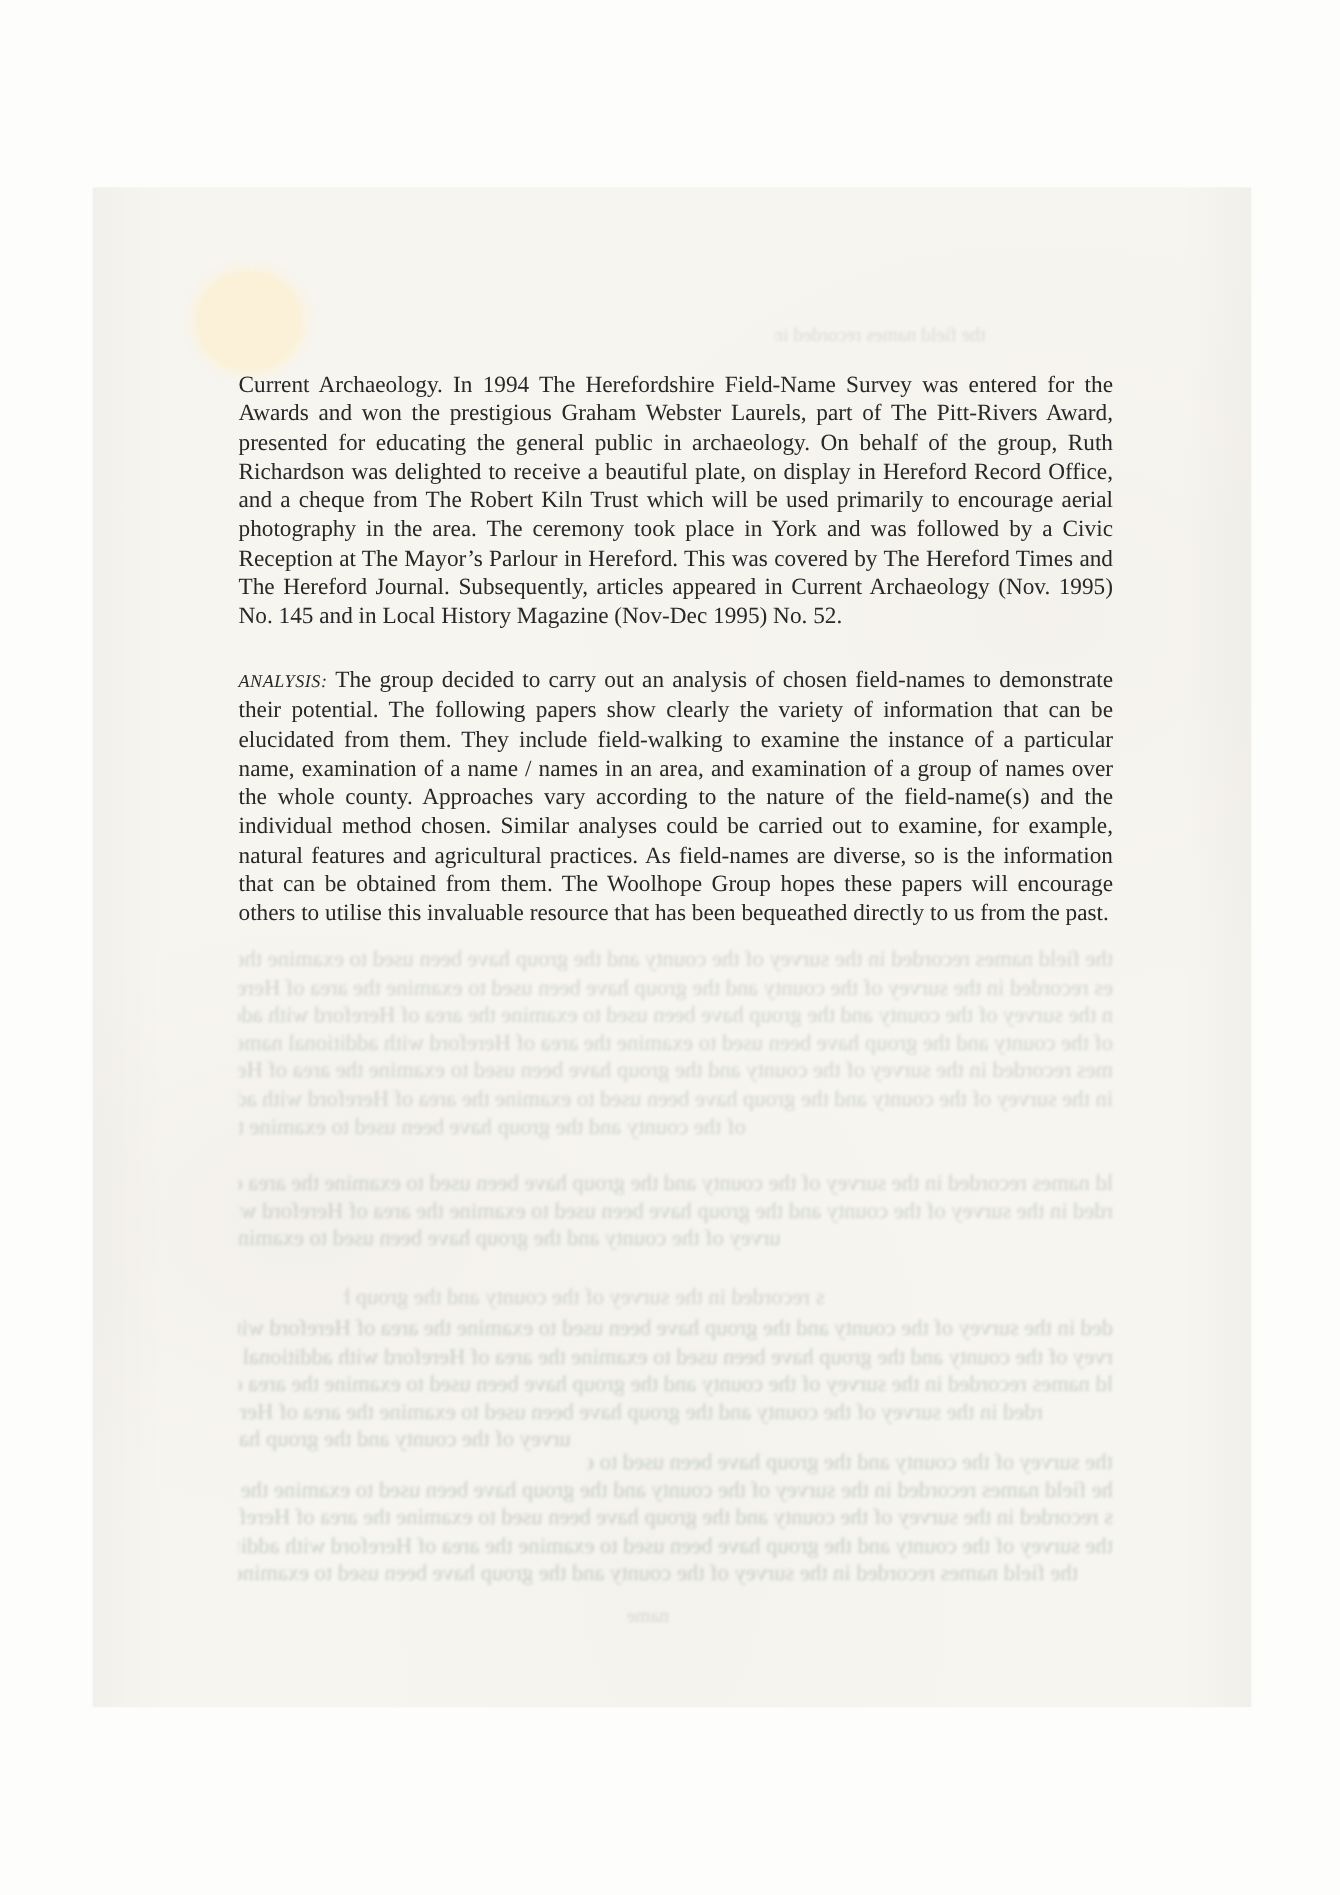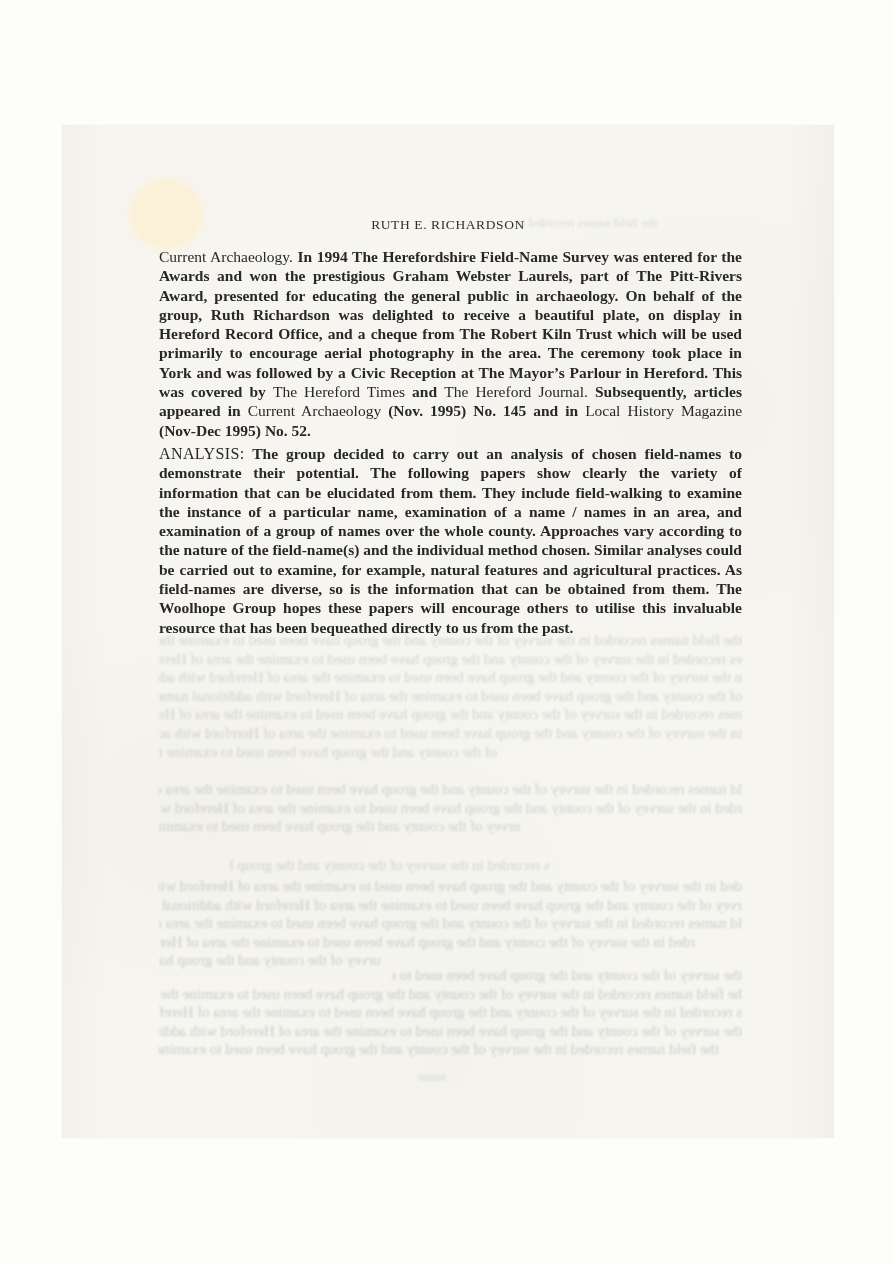--- a/index.html
+++ b/index.html
@@ -54,24 +54,25 @@
   .para {
     position: absolute;
     left: 0; width: 100%;
     margin: 0;
     font-size: 15.5px;
     line-height: 19.3px;
     text-align: justify;
   }
   .para-1 { top: 122px; }
   .para-2 { top: 319px; }
-  .seg-normal { font-style: normal; font-weight: bold; }
+  .seg-normal { font-style: normal; }
   .seg-italic { }
   .seg-smallcaps-italic {
-    font-size: 16px;
+    font-style: italic;
+    font-size: 12px;
     letter-spacing: 0.4px;
   }
   
   .bleed-block {
     position: absolute;
     left: 97px;
     width: 583px;
   }
   .bleed-line {
     height: 18.6px;
@@ -107,21 +108,20 @@
   }
 </style>
 </head>
 <body>
 
 <div class="canvas">
   <div class="scan-page">
 
     <div class="stain"></div>
 
-    <div class="page-header">RUTH E. RICHARDSON</div>
 
     <div class="bleed-line header-smudge">the field names recorded in the survey of the county and the group have been used to examine the area of Hereford with additional names for those records kept</div>
 
     <div class="textblock">
       <p class="para para-1"><span class="seg-italic">Current Archaeology.</span><span class="seg-normal"> In 1994 The Herefordshire Field-Name Survey was entered for the Awards and won the prestigious Graham Webster Laurels, part of The Pitt-Rivers Award, presented for educating the general public in archaeology. On behalf of the group, Ruth Richardson was delighted to receive a beautiful plate, on display in Hereford Record Office, and a cheque from The Robert Kiln Trust which will be used primarily to encourage aerial photography in the area. The ceremony took place in York and was followed by a Civic Reception at The Mayor’s Parlour in Hereford. This was covered by </span><span class="seg-italic">The Hereford Times</span><span class="seg-normal"> and </span><span class="seg-italic">The Hereford Journal.</span><span class="seg-normal"> Subsequently, articles appeared in </span><span class="seg-italic">Current Archaeology</span><span class="seg-normal"> (Nov. 1995) No. 145 and in </span><span class="seg-italic">Local History Magazine</span><span class="seg-normal"> (Nov-Dec 1995) No. 52.</span></p>
       <p class="para para-2"><span class="seg-smallcaps-italic">ANALYSIS:</span><span class="seg-normal"> The group decided to carry out an analysis of chosen field-names to demonstrate their potential. The following papers show clearly the variety of information that can be elucidated from them. They include field-walking to examine the instance of a particular name, examination of a name / names in an area, and examination of a group of names over the whole county. Approaches vary according to the nature of the field-name(s) and the individual method chosen. Similar analyses could be carried out to examine, for example, natural features and agricultural practices. As field-names are diverse, so is the information that can be obtained from them. The Woolhope Group hopes these papers will encourage others to utilise this invaluable resource that has been bequeathed directly to us from the past.</span></p>
     </div>
 
     <div class="bleed-block bb-1">
         <div class="bleed-line" style="width: 100%;">the field names recorded in the survey of the county and the group have been used to examine the area of Hereford with additional names for those records kept the field names recorded in the survey of the county and the group have been used to examine the area of Hereford with additional names for those records kept</div>

